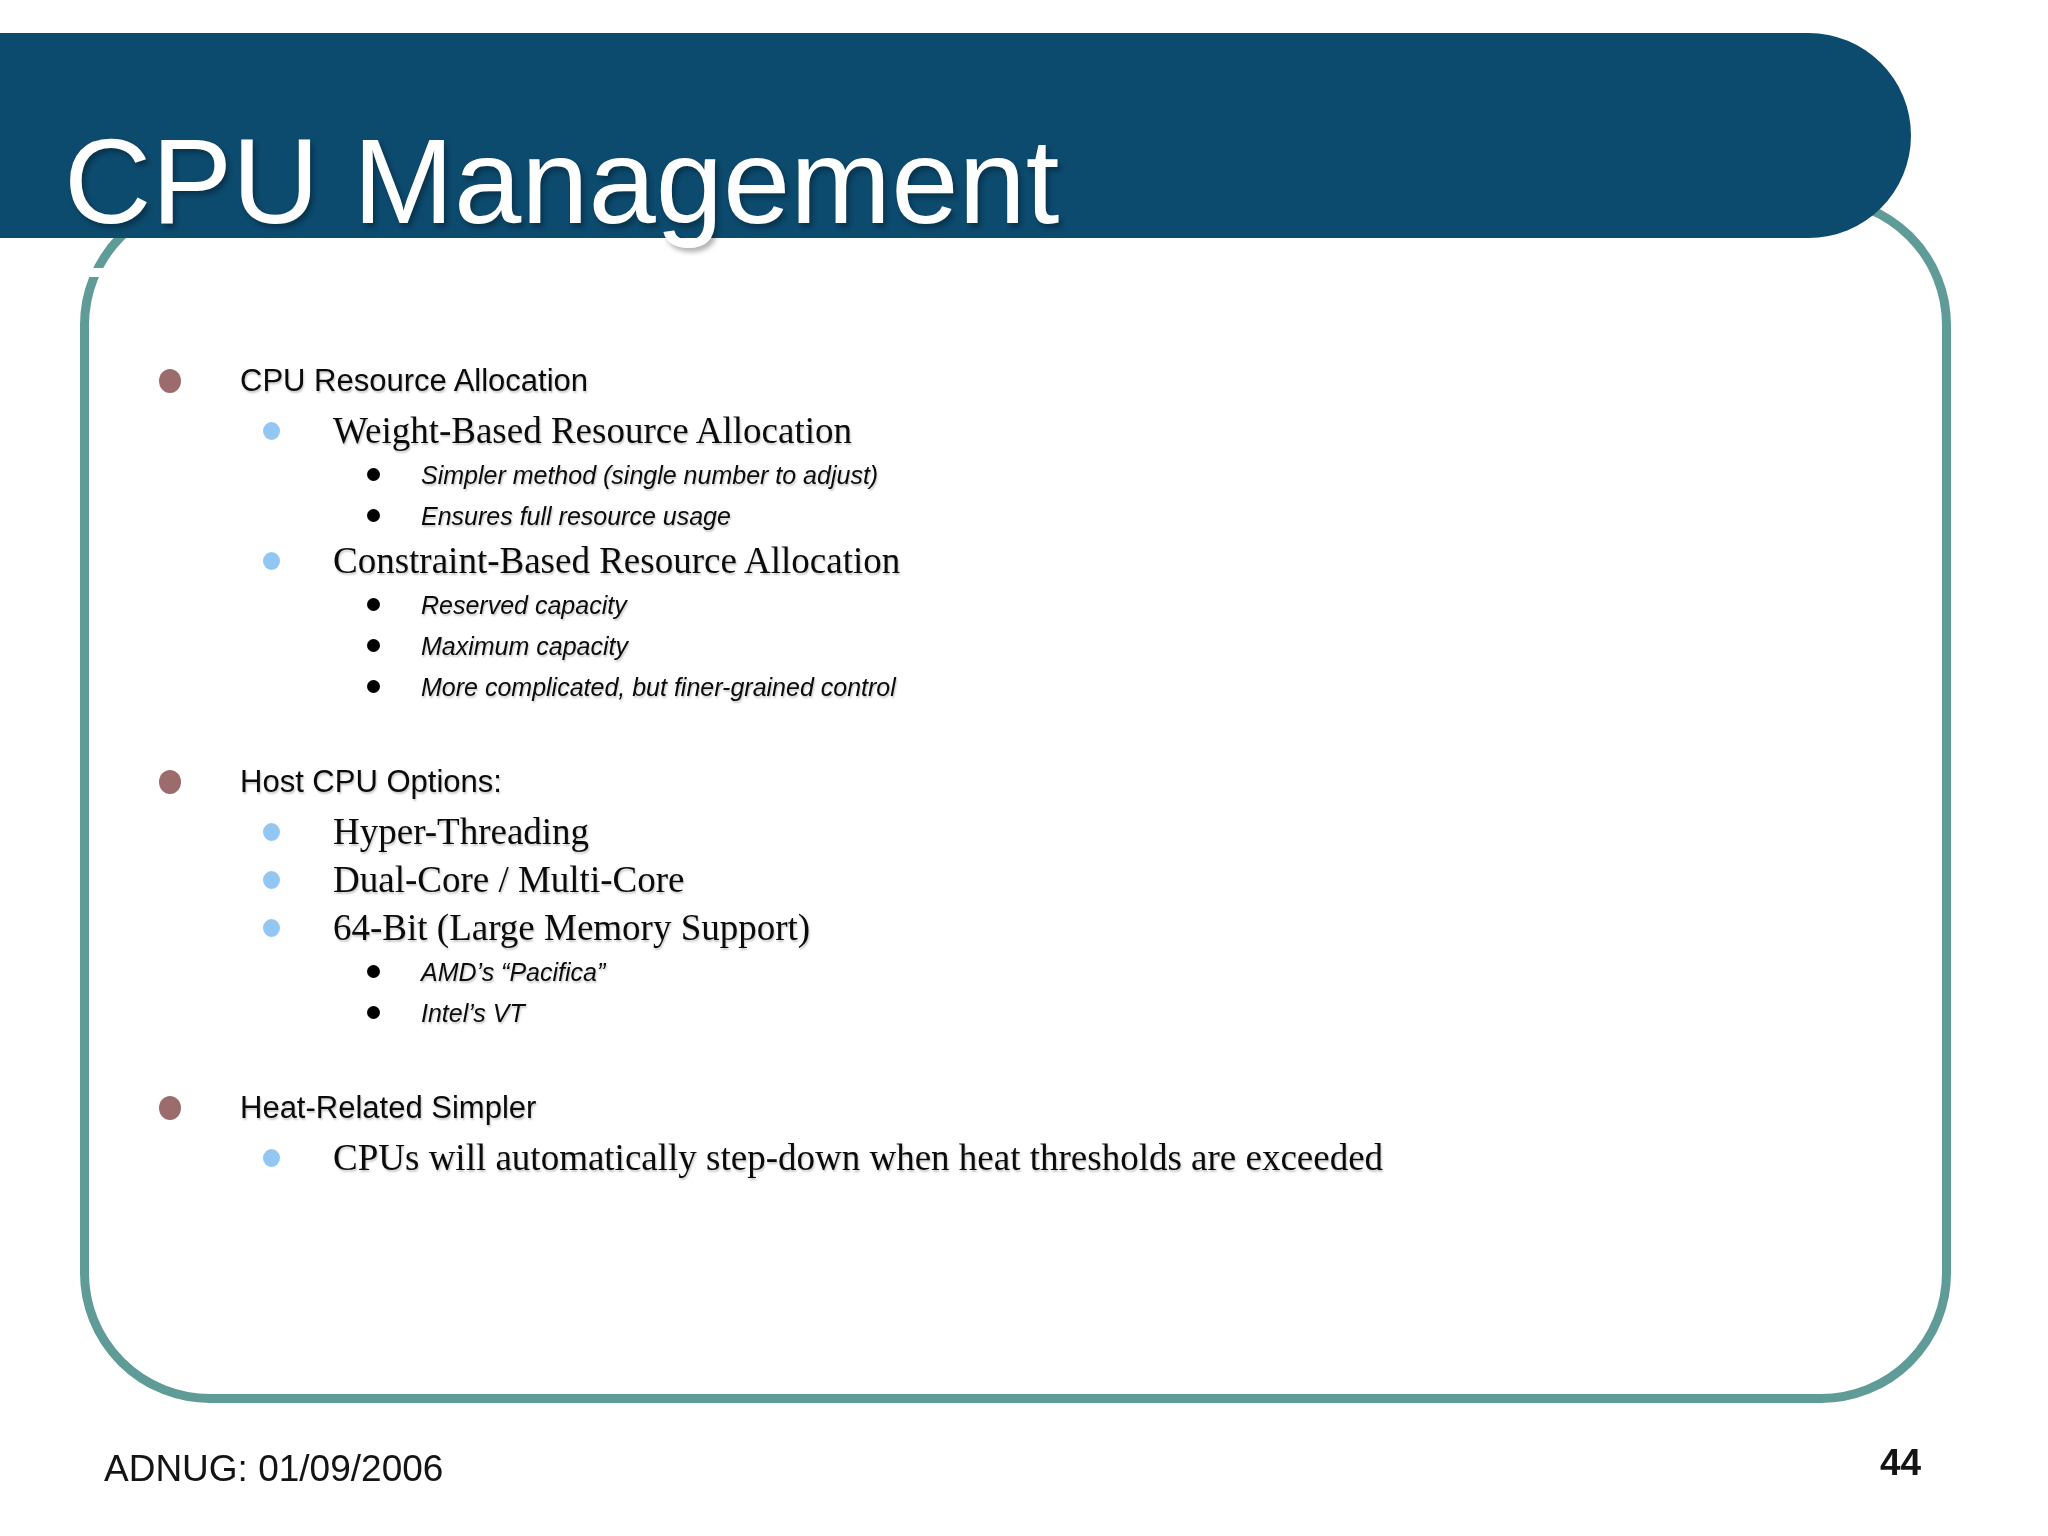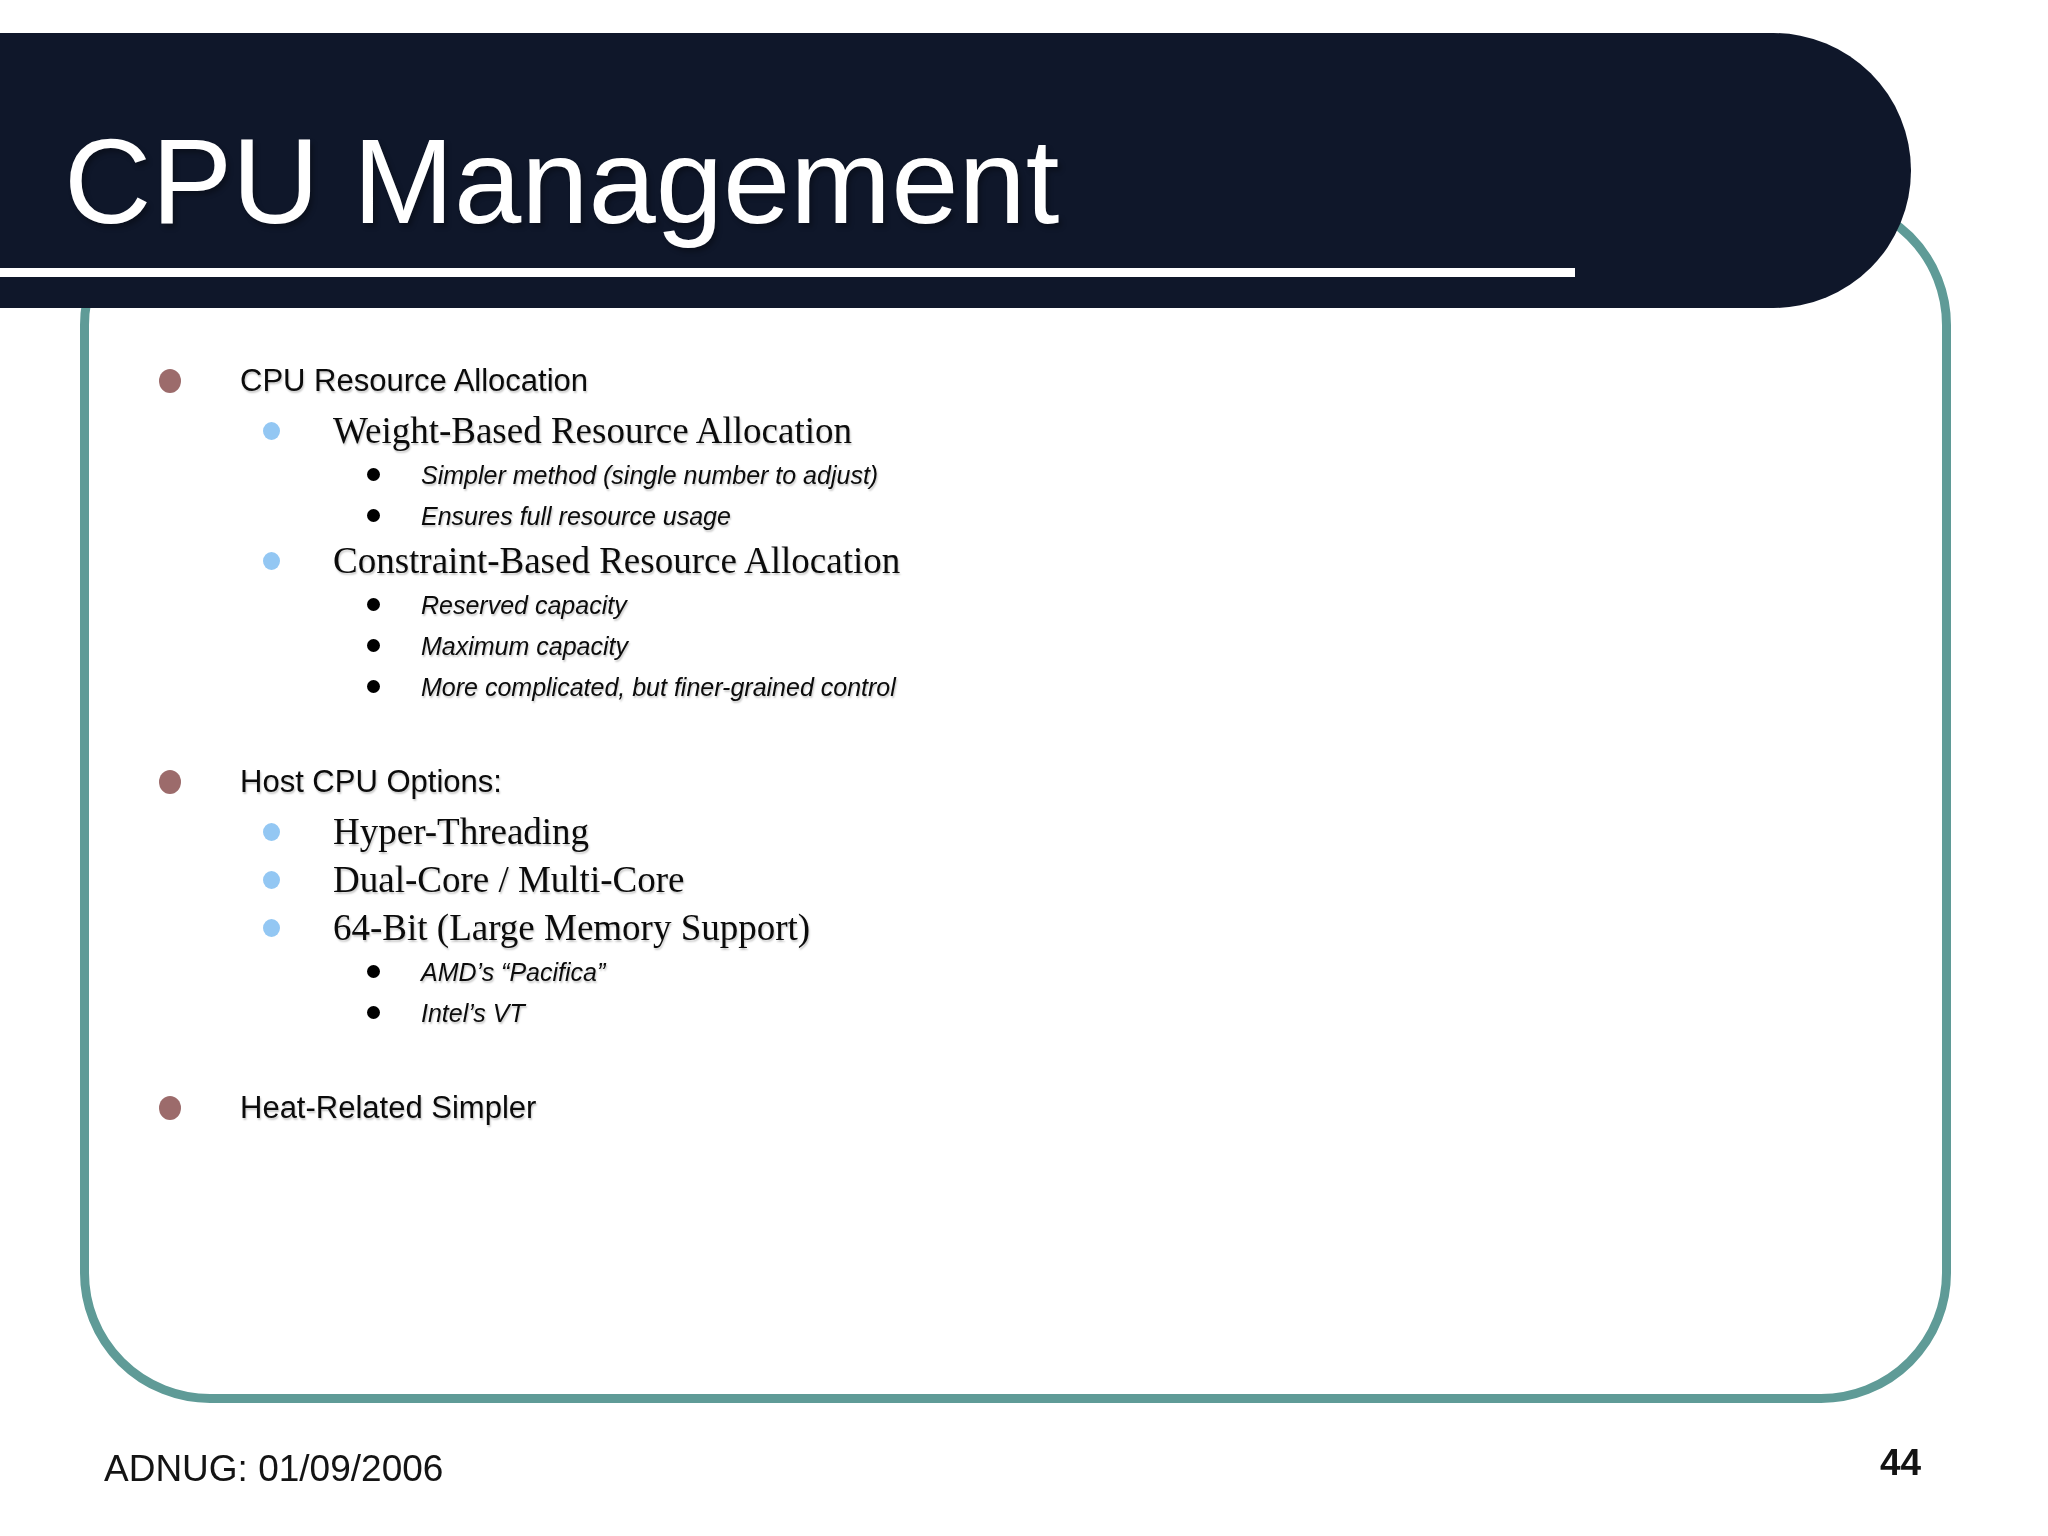--- a/index.html
+++ b/index.html
@@ -26,22 +26,22 @@
     z-index: 1;
     background: transparent;
   }
 
   
   .banner {
     position: absolute;
     left: 0;
     top: 33px;
     width: 1911px;
-    height: 275px;
-    background: #0f172a;
+    height: 205px;
+    background: #0c4a6e;
     border-radius: 0 140px 140px 0;
     z-index: 2;
   }
   .banner-title {
     position: absolute;
     left: 64px;
     top: 88px;
     font-size: 121px;
     line-height: 1;
     color: #ffffff;
@@ -165,19 +165,23 @@
     </div>
     <div class="line lvl3">
       <span class="bullet"></span>
       <span>Intel’s VT</span>
     </div>
 
     <div class="line lvl1 sec-gap">
       <span class="bullet"></span>
       <span>Heat-Related Simpler</span>
     </div>
+    <div class="line lvl2">
+      <span class="bullet"></span>
+      <span>CPUs will automatically step-down when heat thresholds are exceeded</span>
+    </div>
 
   </div>
 
   <div class="footer-date">ADNUG: 01/09/2006</div>
   <div class="page-number">44</div>
 
 </div>
 
 </body></html>

